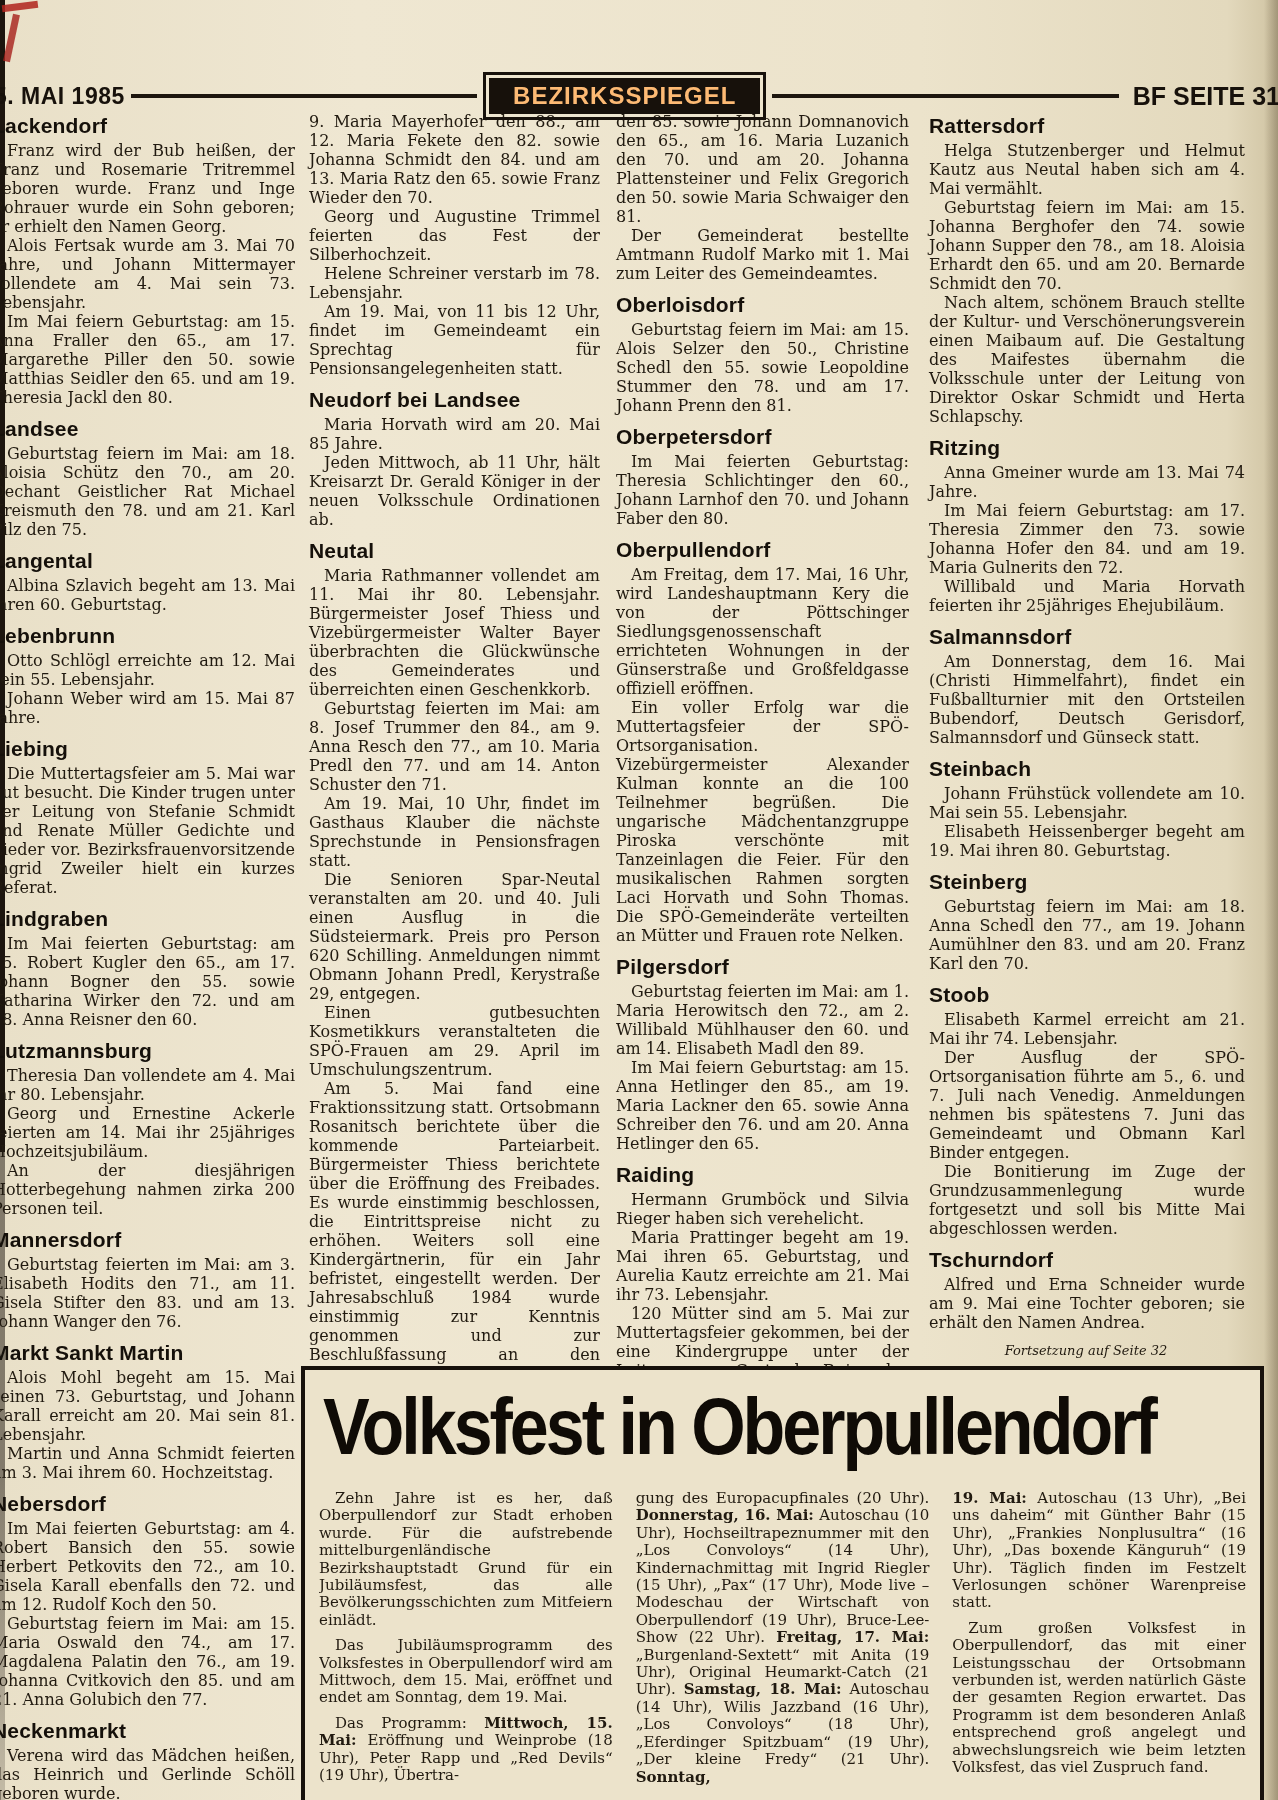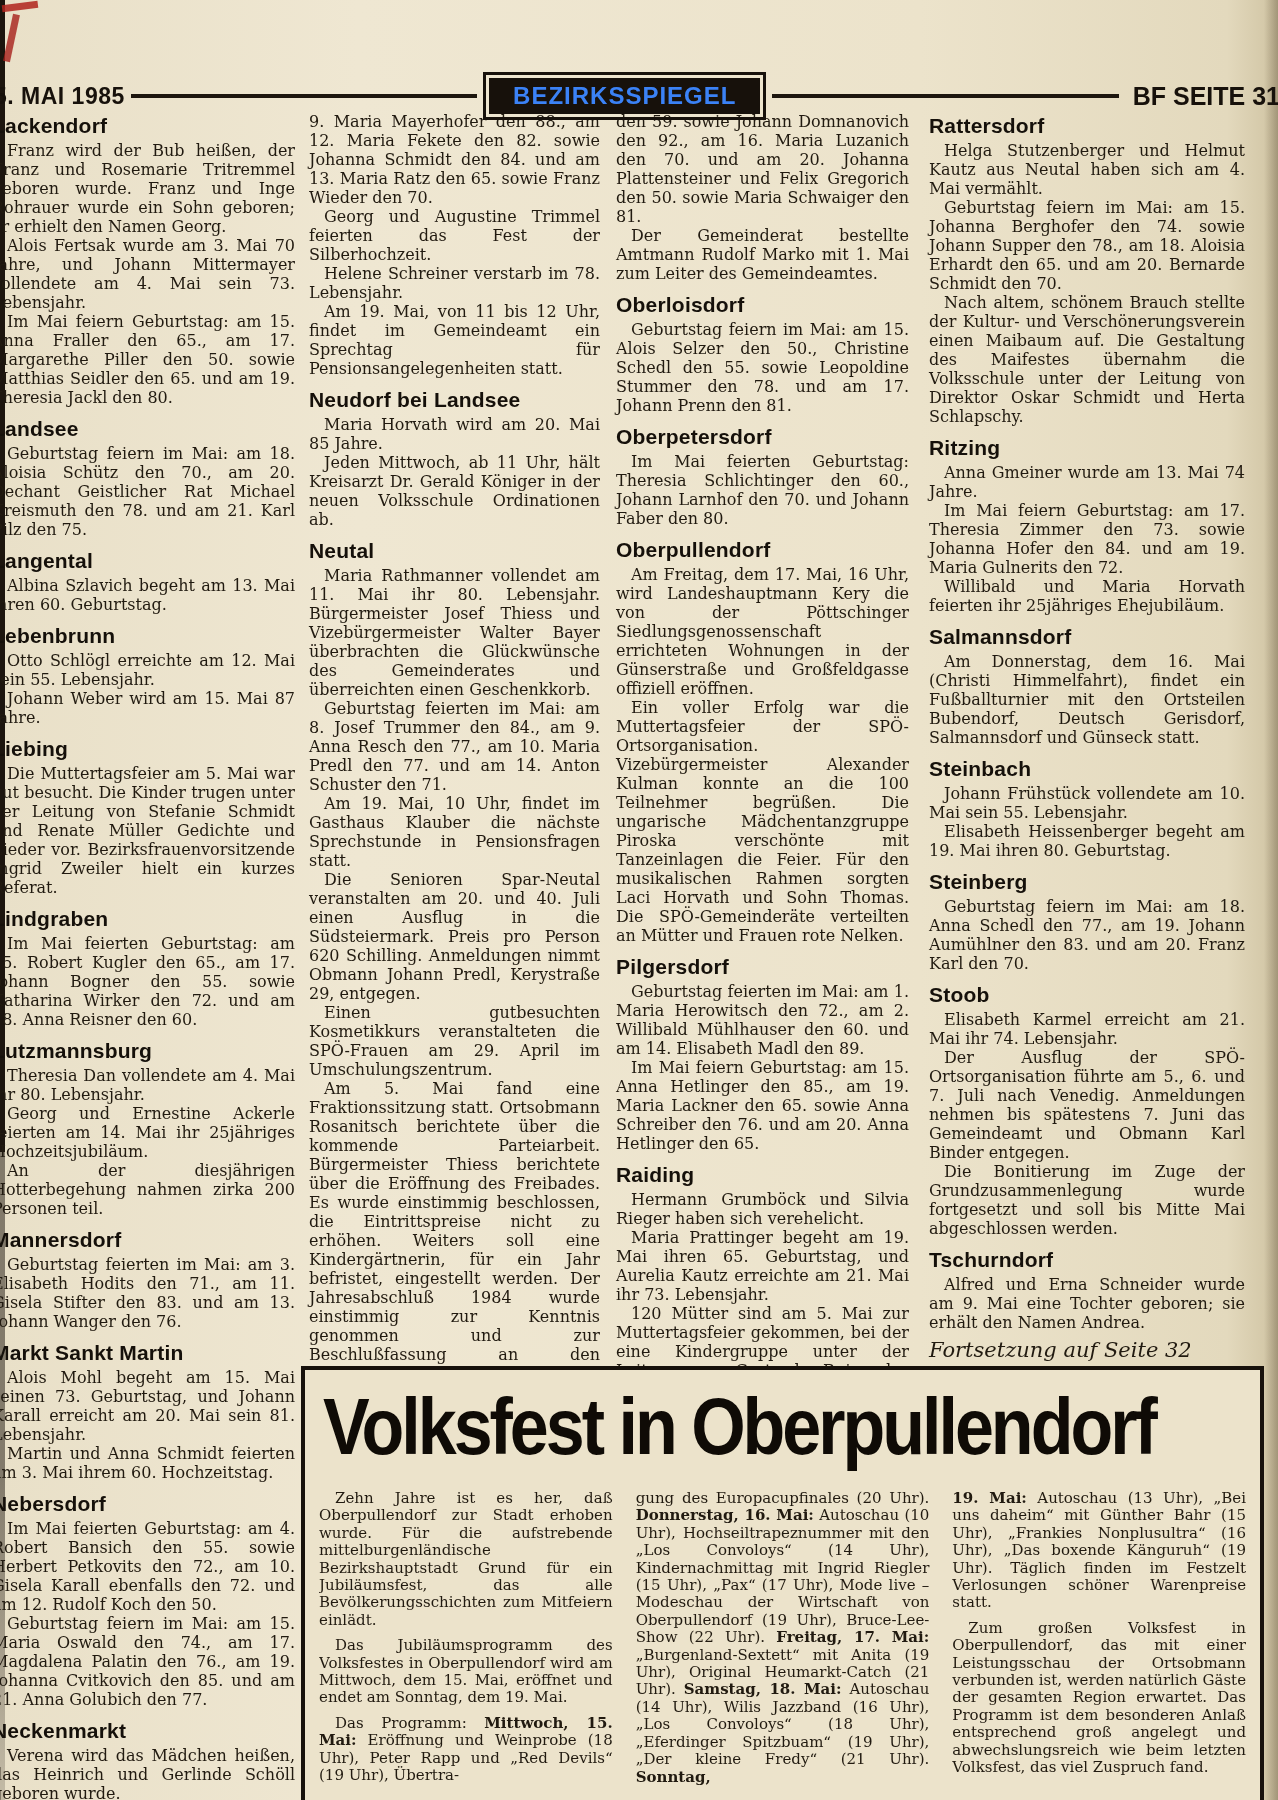--- a/index.html
+++ b/index.html
@@ -11,35 +11,35 @@
         background:linear-gradient(#1c150e 0%,#1c150e 64%,rgba(28,21,14,.5) 64%,rgba(28,21,14,.5) 82%,rgba(28,21,14,.18) 100%);}
   .edge-r{position:absolute;right:0;top:0;width:14px;height:100%;
         background:linear-gradient(90deg,rgba(0,0,0,0),rgba(90,75,50,.38));}
   .red1{position:absolute;left:2px;top:3px;width:36px;height:7px;background:#b0231c;transform:rotate(-7deg);opacity:.85;}
   .red2{position:absolute;left:8px;top:14px;width:7px;height:48px;background:#a61f1a;transform:rotate(12deg);opacity:.8;}
 
   .header{position:absolute;left:-6px;top:72px;width:1286px;display:flex;align-items:center;z-index:3;}
   .date{font-family:"Liberation Sans",sans-serif;font-weight:bold;font-size:23px;letter-spacing:.5px;white-space:nowrap;color:#17110b;}
   .rule{flex:1;height:4px;background:#1d160e;margin:0 6px;}
   .masthead-box{border:3px solid #17110b;padding:3px;background:transparent;}
-  .masthead-inner{background:#17110b;color:#3b82f6;font-family:"Liberation Sans",sans-serif;
+  .masthead-inner{background:#17110b;color:#fdba74;font-family:"Liberation Sans",sans-serif;
         font-weight:bold;font-size:24px;letter-spacing:1px;padding:4px 24px;}
   .page-label{font-family:"Liberation Sans",sans-serif;font-weight:bold;font-size:25px;white-space:nowrap;color:#17110b;padding-left:8px;}
 
   .col{position:absolute;top:112px;font-size:16px;line-height:19px;text-align:justify;z-index:1;}
   #c1{left:-8px;width:303px;}
   #c2{left:309px;width:291px;}
   #c3{left:616px;width:293px;}
   #c4{left:929px;width:316px;}
   .col .h{font-family:"Liberation Sans",sans-serif;font-weight:bold;font-size:21px;line-height:24px;
         margin:10px 0 3px;text-align:left;letter-spacing:.2px;color:#15100a;}
   .col .h:first-child{margin-top:2px;}
   .col .p{margin:0;text-indent:15px;}
   .col .p.cont{text-indent:0;}
-  .col .i{margin:9px 2px 0 0;font-style:italic;text-align:left;font-size:21px;}
+  .col .i{margin:9px 2px 0 0;font-style:italic;text-align:center;font-size:13px;}
 
   .vbox{position:absolute;left:301px;top:1366px;width:963px;height:471px;box-sizing:border-box;
         background:#ece3cb;border:4px solid #17110b;padding:6px 14px 8px;z-index:2;}
   .vtitle{display:inline-block;font-family:"Liberation Sans",sans-serif;font-weight:bold;font-size:70px;
         letter-spacing:-3px;white-space:nowrap;transform:scaleY(1.15);transform-origin:left top;
         color:#0f0b06;margin:4px 0 0 4px;}
   .vcols{display:flex;gap:23px;margin-top:30px;overflow:hidden;}
   .vcol{flex:1;font-size:15px;line-height:17.4px;text-align:justify;}
   .vcol p{margin:0;text-indent:16px;}
   .vcol p + p{margin-top:8px;}
@@ -109,21 +109,21 @@
     <p class="p">Geburtstag feierten im Mai: am 8. Josef Trummer den 84., am 9. Anna Resch den 77., am 10. Maria Predl den 77. und am 14. Anton Schuster den 71.</p>
     <p class="p">Am 19. Mai, 10 Uhr, findet im Gasthaus Klauber die nächste Sprechstunde in Pensionsfragen statt.</p>
     <p class="p">Die Senioren Spar-Neutal veranstalten am 20. und 40. Juli einen Ausflug in die Südsteiermark. Preis pro Person 620 Schilling. Anmeldungen nimmt Obmann Johann Predl, Kerystraße 29, entgegen.</p>
     <p class="p">Einen gutbesuchten Kosmetikkurs veranstalteten die SPÖ-Frauen am 29. April im Umschulungszentrum.</p>
     <p class="p">Am 5. Mai fand eine Fraktionssitzung statt. Ortsobmann Rosanitsch berichtete über die kommende Parteiarbeit. Bürgermeister Thiess berichtete über die Eröffnung des Freibades. Es wurde einstimmig beschlossen, die Eintrittspreise nicht zu erhöhen. Weiters soll eine Kindergärtnerin, für ein Jahr befristet, eingestellt werden. Der Jahresabschluß 1984 wurde einstimmig zur Kenntnis genommen und zur Beschlußfassung an den Gemeinderat weitergeleitet.</p>
     <h3 class="h">Nikitsch</h3>
     <p class="p">Im Mai feiern Geburtstag: am 15. Franz Paal den 65., Johann Skillich</p>
   </div>
 
   <div class="col" id="c3">
-    <p class="p cont">den 59. sowie Johann Domnanovich den 92., am 16. Maria Luzanich den 70. und am 20. Johanna Plattensteiner und Felix Gregorich den 50. sowie Maria Schwaiger den 81.</p>
+    <p class="p cont">den 85. sowie Johann Domnanovich den 65., am 16. Maria Luzanich den 70. und am 20. Johanna Plattensteiner und Felix Gregorich den 50. sowie Maria Schwaiger den 81.</p>
     <p class="p">Der Gemeinderat bestellte Amtmann Rudolf Marko mit 1. Mai zum Leiter des Gemeindeamtes.</p>
     <h3 class="h">Oberloisdorf</h3>
     <p class="p">Geburtstag feiern im Mai: am 15. Alois Selzer den 50., Christine Schedl den 55. sowie Leopoldine Stummer den 78. und am 17. Johann Prenn den 81.</p>
     <h3 class="h">Oberpetersdorf</h3>
     <p class="p">Im Mai feierten Geburtstag: Theresia Schlichtinger den 60., Johann Larnhof den 70. und Johann Faber den 80.</p>
     <h3 class="h">Oberpullendorf</h3>
     <p class="p">Am Freitag, dem 17. Mai, 16 Uhr, wird Landeshauptmann Kery die von der Pöttschinger Siedlungsgenossenschaft errichteten Wohnungen in der Günserstraße und Großfeldgasse offiziell eröffnen.</p>
     <p class="p">Ein voller Erfolg war die Muttertagsfeier der SPÖ-Ortsorganisation. Vizebürgermeister Alexander Kulman konnte an die 100 Teilnehmer begrüßen. Die ungarische Mädchentanzgruppe Piroska verschönte mit Tanzeinlagen die Feier. Für den musikalischen Rahmen sorgten Laci Horvath und Sohn Thomas. Die SPÖ-Gemeinderäte verteilten an Mütter und Frauen rote Nelken.</p>
     <h3 class="h">Pilgersdorf</h3>
     <p class="p">Geburtstag feierten im Mai: am 1. Maria Herowitsch den 72., am 2. Willibald Mühlhauser den 60. und am 14. Elisabeth Madl den 89.</p>

